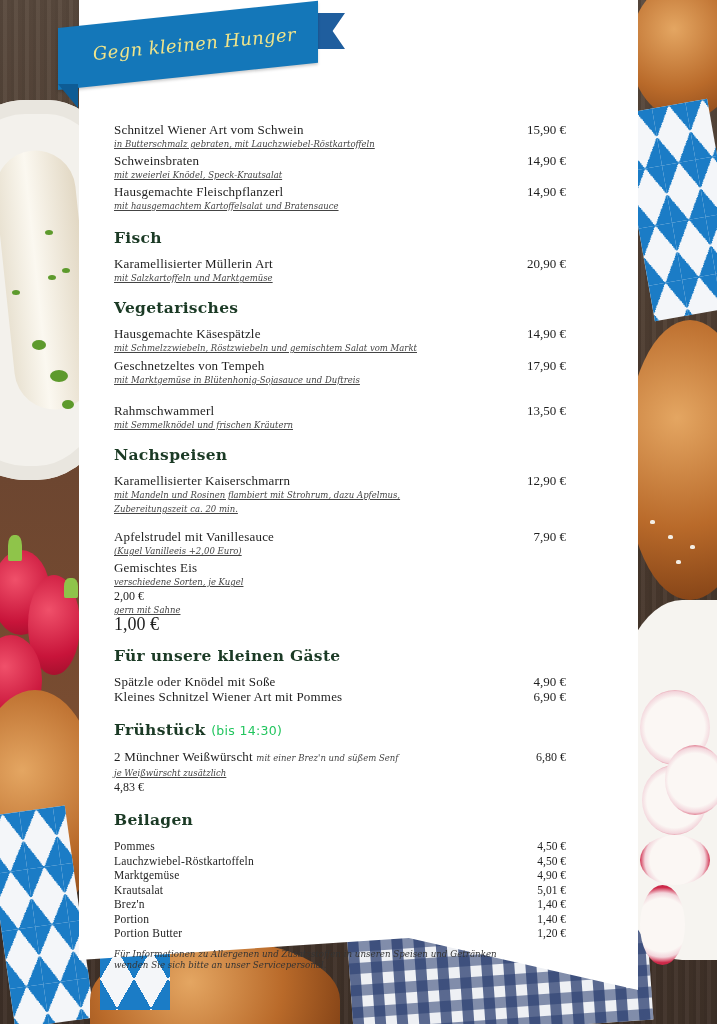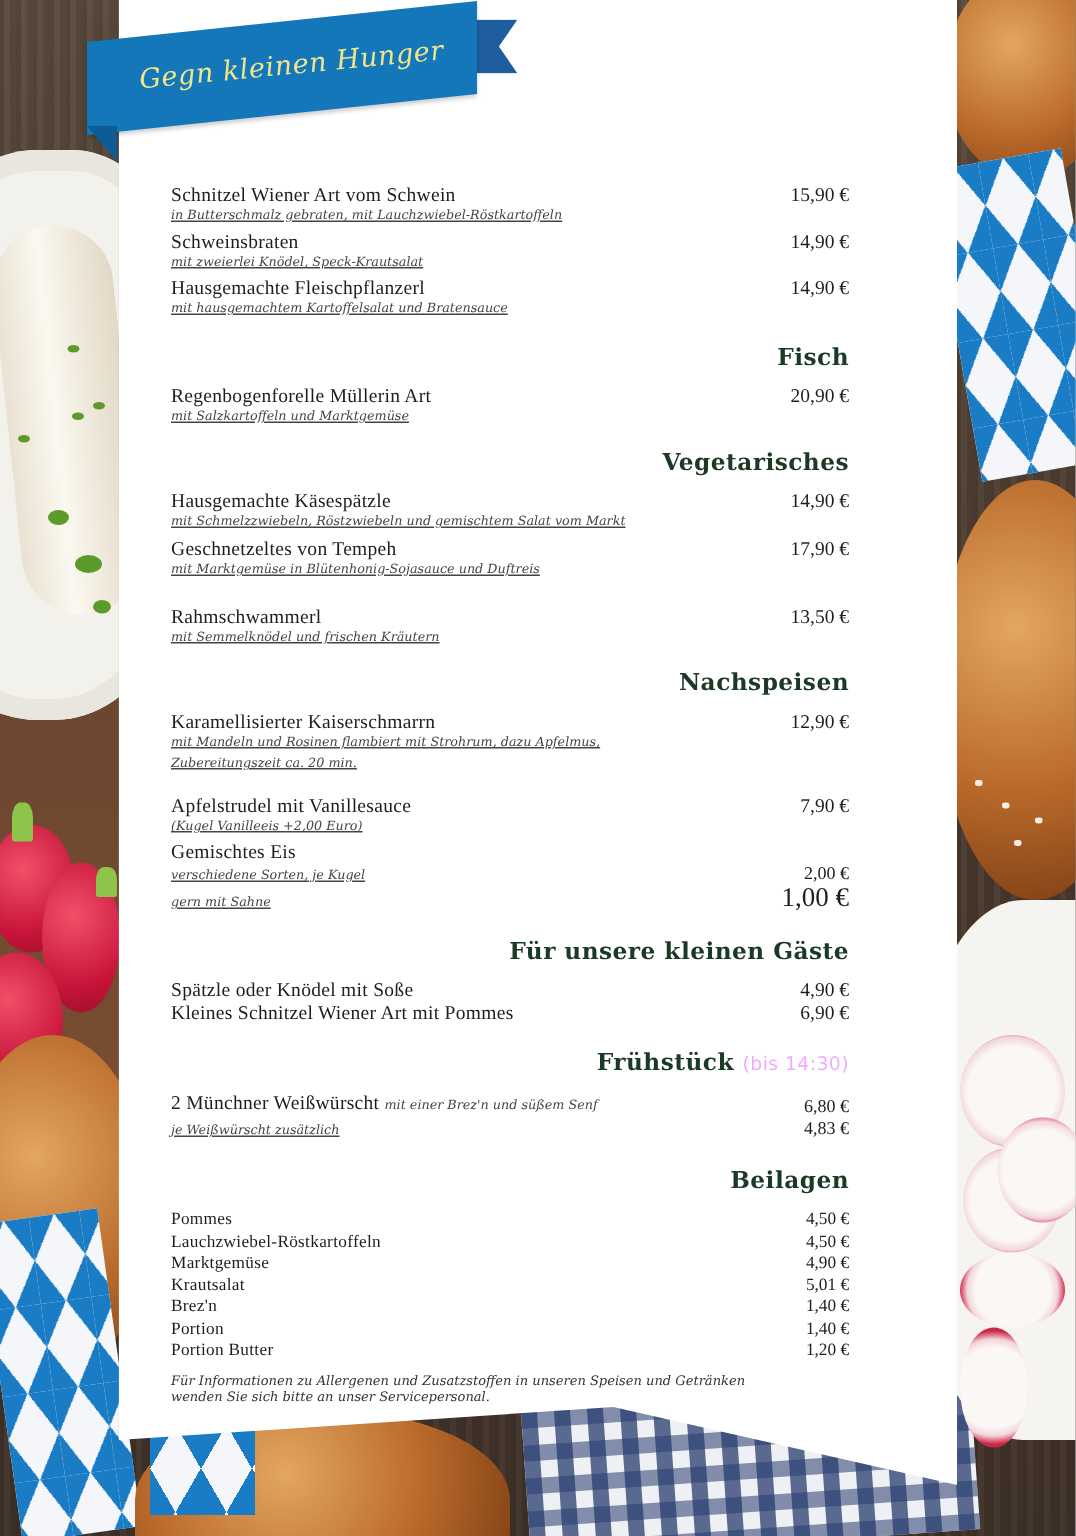--- a/index.html
+++ b/index.html
@@ -95,29 +95,29 @@
     font-size: 18px; letter-spacing: 0.4px;
     transform: rotate(-5.5deg); transform-origin: left center;
     white-space: nowrap;
   }
 
   
   .menu { position: absolute; left: 114px; top: 122px; width: 452px; color: #222; }
   .section { margin-bottom: 14px; }
   .section-title {
     font-family: "DejaVu Serif", serif; font-weight: bold; color: #1b3a25;
-    font-size: 15.5px; letter-spacing: 0.3px; margin: 0 0 9px 0; line-height: 18px; text-align: right;
-  }
-  .section-title .sub { font-family: "DejaVu Sans", sans-serif; font-weight: normal; font-size: 12.5px; color:#f0abfc; }
-  .item { display: flex; justify-content: space-between; align-items: flex-end; line-height: 15px; gap: 44px; }
+    font-size: 15.5px; letter-spacing: 0.3px; margin: 0 0 9px 0; line-height: 18px;
+  }
+  .section-title .sub { font-family: "DejaVu Sans", sans-serif; font-weight: normal; font-size: 12.5px; color:#22c55e; }
+  .item { display: flex; justify-content: space-between; align-items: center; line-height: 15px; gap: 44px; }
   .item-name { font-family: "Liberation Serif", serif; font-size: 13px; color: #1e1e1e; letter-spacing: 0.2px; }
   .item-name .inline-desc { font-family: "DejaVu Serif", serif; font-style: italic; font-size: 8.5px; color:#444; letter-spacing:0; }
   .price { font-family: "Liberation Serif", serif; font-size: 13px; color: #1e1e1e; white-space: nowrap; }
   .desc { font-family: "DejaVu Serif", serif; font-style: italic; font-size: 8.5px; color: #444; line-height: 14px; text-decoration: underline; }
-  .desc-row { display:flex; justify-content: space-between; align-items: baseline; line-height: 14px; }
+  .desc-row { display:flex; justify-content: space-between; align-items: baseline; line-height: 14px; flex-direction: column; }
   .entry { margin-bottom: 4px; }
   .compact .item { line-height: 14.5px; }
   .compact .item-name, .compact .price { font-size: 11.5px; }
   .note { font-family: "DejaVu Serif", serif; font-style: italic; font-size: 8.7px; color:#333; line-height: 11px; margin-top: 6px; width: 410px; }
 </style>
 </head>
 <body>
 
 <div class="bg">
   <div class="wood"></div>
@@ -193,21 +193,21 @@
           <span class="price">14,90 €</span>
         </div>
       <div class="desc">mit hausgemachtem Kartoffelsalat und Bratensauce</div>
     </div>
   </div>
 
   <div class="section" style="margin-bottom:14px">
     <div class="section-title">Fisch</div>
     <div class="entry">
       <div class="item">
-          <span class="item-name">Regenbogenforelle Müllerin Art</span>
+          <span class="item-name">Karamellisierter Müllerin Art</span>
           <span class="price">20,90 €</span>
         </div>
       <div class="desc">mit Salzkartoffeln und Marktgemüse</div>
     </div>
   </div>
 
   <div class="section">
     <div class="section-title">Vegetarisches</div>
     <div class="entry" style="margin-bottom:3px">
       <div class="item">

